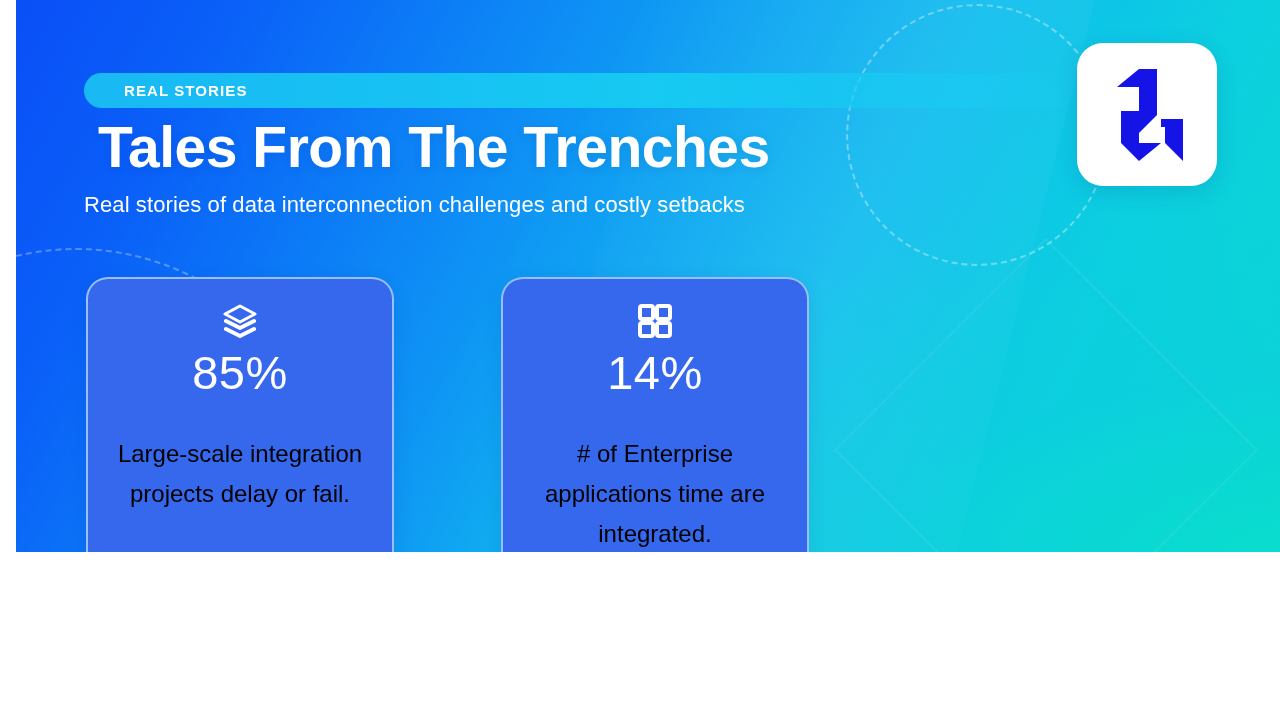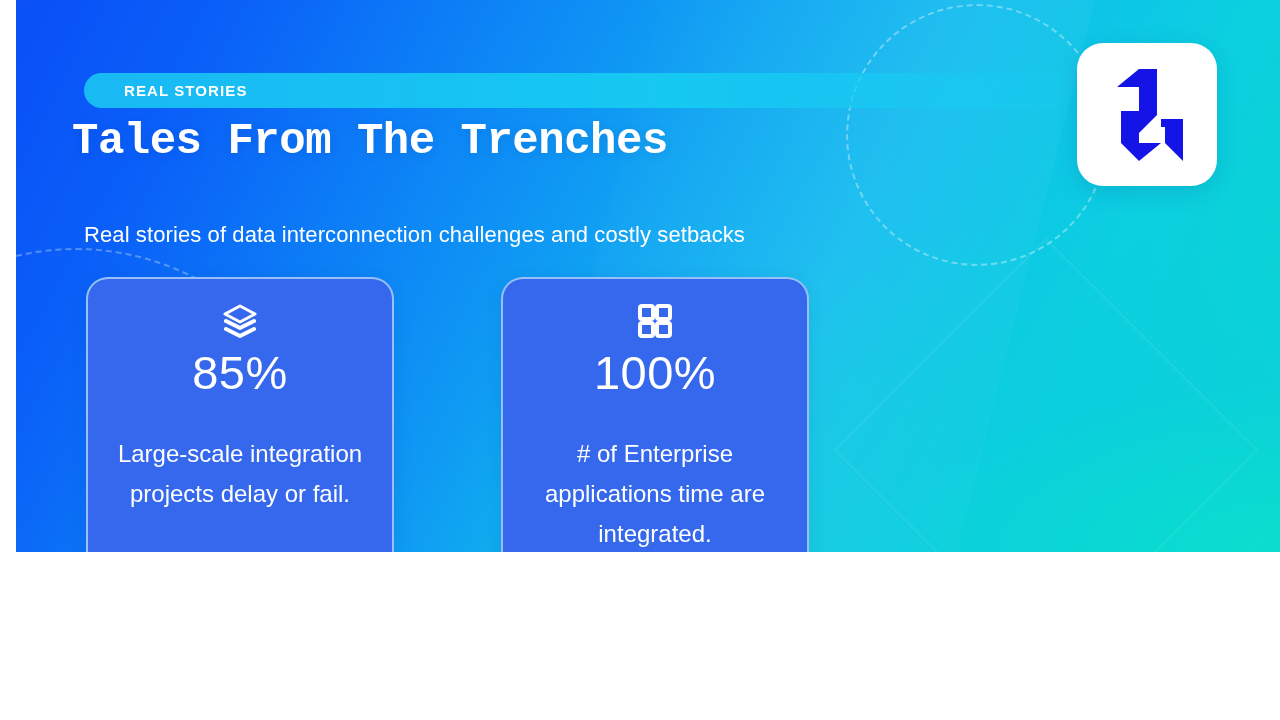--- a/index.html
+++ b/index.html
@@ -55,28 +55,27 @@
     display:flex; align-items:center;
   }
   #eyebrow-label {
     margin-left:40px;
     color:#ffffff; font-size:15px; font-weight:bold;
     letter-spacing:1.1px;
   }
 
   
   #page-title {
-    position:absolute; left:56px; top:119px;
-    color:#ffffff; font-size:44px; font-weight:bold;
+    position:absolute; left:82px; top:119px;
+    color:#ffffff; font-size:57px; font-weight:bold;
     letter-spacing:-0.5px; line-height:1.0;
     text-shadow:0 2px 10px rgba(0,40,120,0.13);
-    font-family:Liberation Mono, monospace;
   }
   #subtitle {
-    position:absolute; left:68px; top:222px;
+    position:absolute; left:68px; top:192px;
     color:#ffffff; font-size:22px; font-weight:normal;
     letter-spacing:0.1px;
   }
 
   
   #logo-tile {
     position:absolute; left:1061px; top:43px;
     width:140px; height:143px;
     background:#ffffff; border-radius:26px;
     box-shadow:0 6px 22px rgba(0,50,130,0.16);
@@ -100,21 +99,21 @@
   .stat-card.c2 { left:900px; }
 
   .card-icon { height:44px; display:flex; align-items:center; justify-content:center; }
   .stat-value {
     margin-top:4px;
     color:#ffffff; font-size:47px; font-weight:normal;
     letter-spacing:0.5px; line-height:1.12;
   }
   .stat-label {
     margin-top:34px; width:250px;
-    color:#ffffff; font-size:24px; font-weight:normal;
+    color:#000000; font-size:24px; font-weight:normal;
     line-height:1.68; text-align:center;
   }
 </style>
 </head>
 <body>
 
 <div id="slide">
 
   <div class="deco" id="deco-sheen"></div>
   <div class="deco" id="deco-diamond"></div>
@@ -155,19 +154,19 @@
 
     <div class="stat-card c1">
       <div class="card-icon">
         <svg width="40" height="40" viewBox="0 0 40 40">
           <rect x="5" y="5" width="13" height="13" rx="2" fill="none" stroke="#ffffff" stroke-width="4"></rect>
           <rect x="22" y="5" width="13" height="13" rx="2" fill="none" stroke="#ffffff" stroke-width="4"></rect>
           <rect x="5" y="22" width="13" height="13" rx="2" fill="none" stroke="#ffffff" stroke-width="4"></rect>
           <rect x="22" y="22" width="13" height="13" rx="2" fill="none" stroke="#ffffff" stroke-width="4"></rect>
         </svg>
       </div>
-      <div class="stat-value">100%</div>
+      <div class="stat-value">14%</div>
       <div class="stat-label"># of Enterprise applications time are integrated.</div>
     </div>
 
 
   </div>
 </div>
 
 </body></html>

